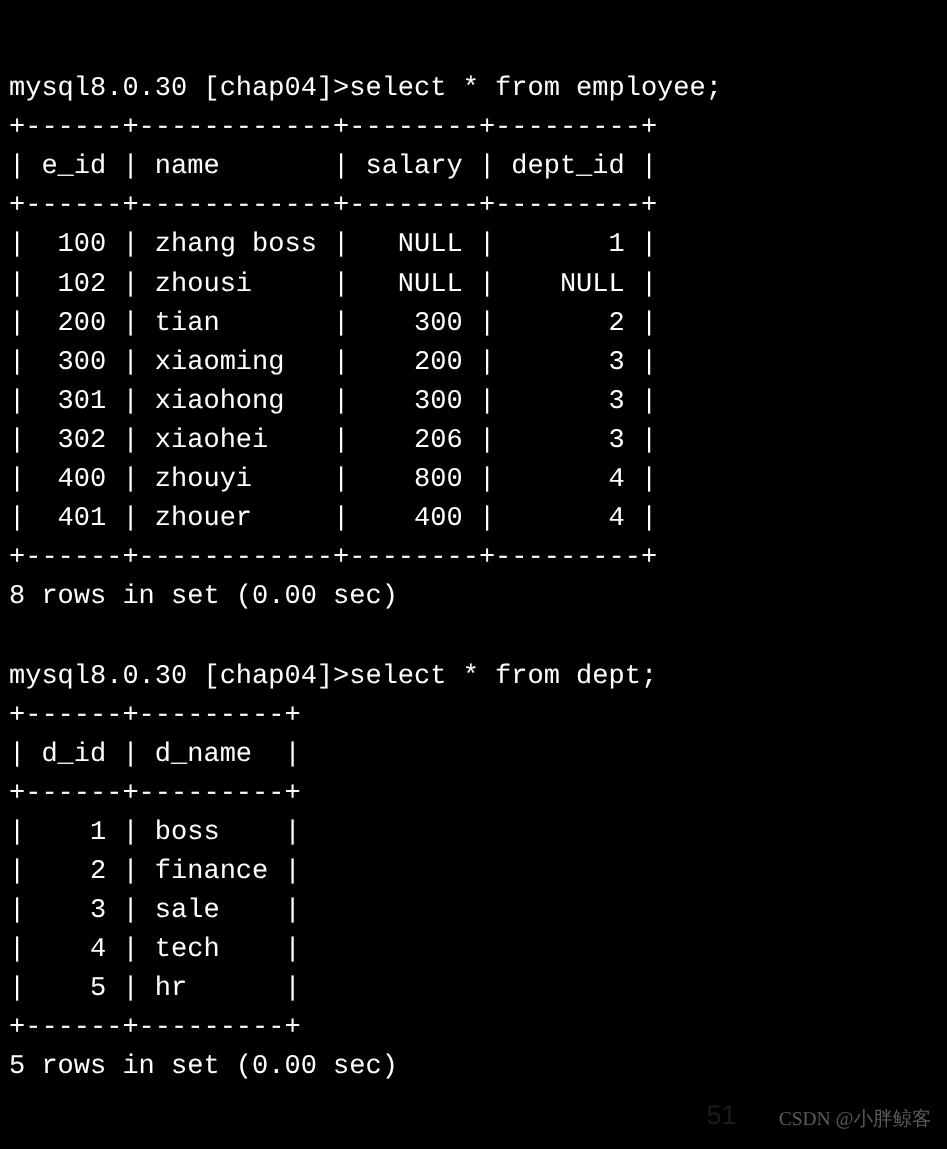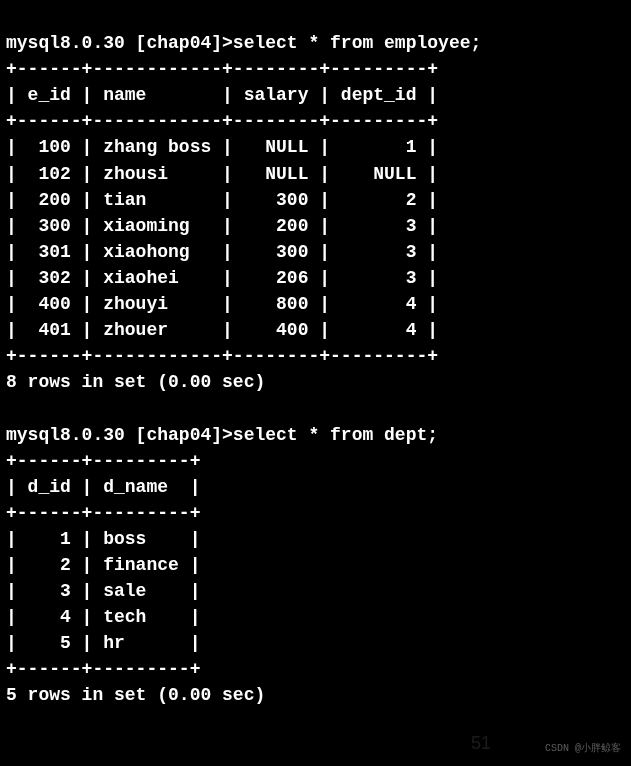--- a/index.html
+++ b/index.html
@@ -8,31 +8,30 @@
     background: #000;
     color: #fff;
     font-family: "Courier New", Courier, monospace;
     font-size: 18px;
     line-height: 1.45;
     width: 631px;
     height: 766px;
     overflow: hidden;
   }
   .terminal {
-    padding: 4px 6px;
+    padding: 20px 6px;
     white-space: pre;
-    font-weight: bold;
   }
   .watermark {
     position: absolute;
     bottom: 10px;
     right: 10px;
     color: rgba(200,200,200,0.45);
-    font-size: 10px;
-    font-family: Liberation Mono, monospace;
+    font-size: 13px;
+    font-family: Liberation Serif, serif;
     pointer-events: none;
   }
   .faint {
     position: absolute;
     bottom: 10px;
     right: 140px;
     color: rgba(150,150,150,0.18);
     font-size: 18px;
     font-family: sans-serif;
     pointer-events: none;

